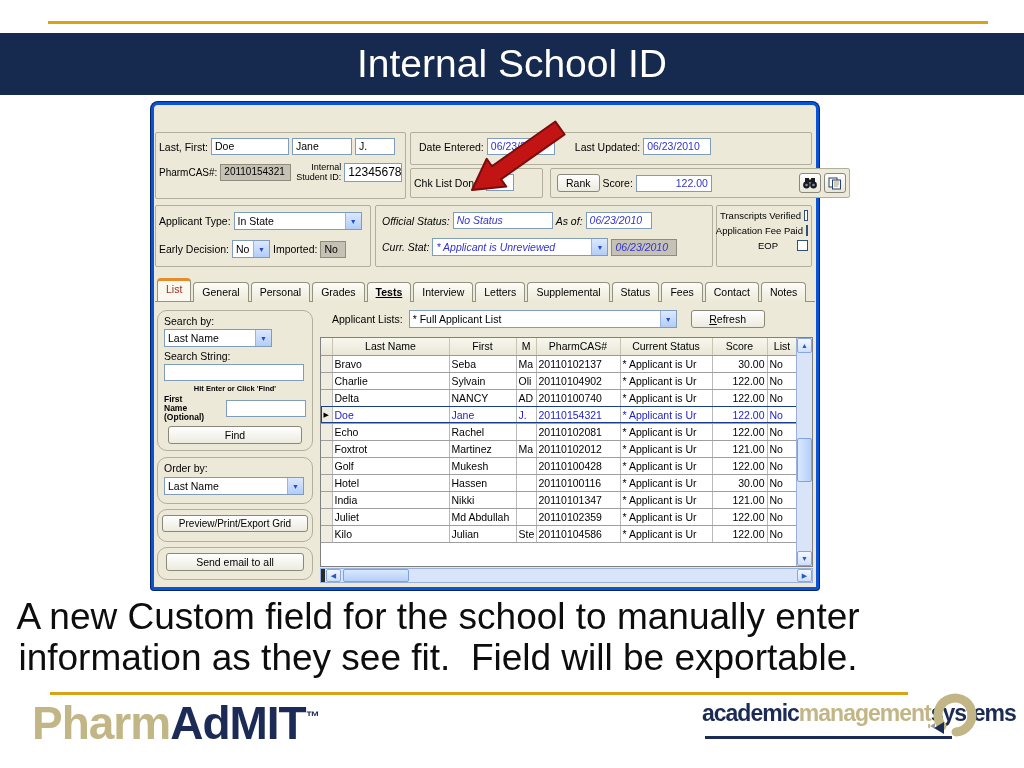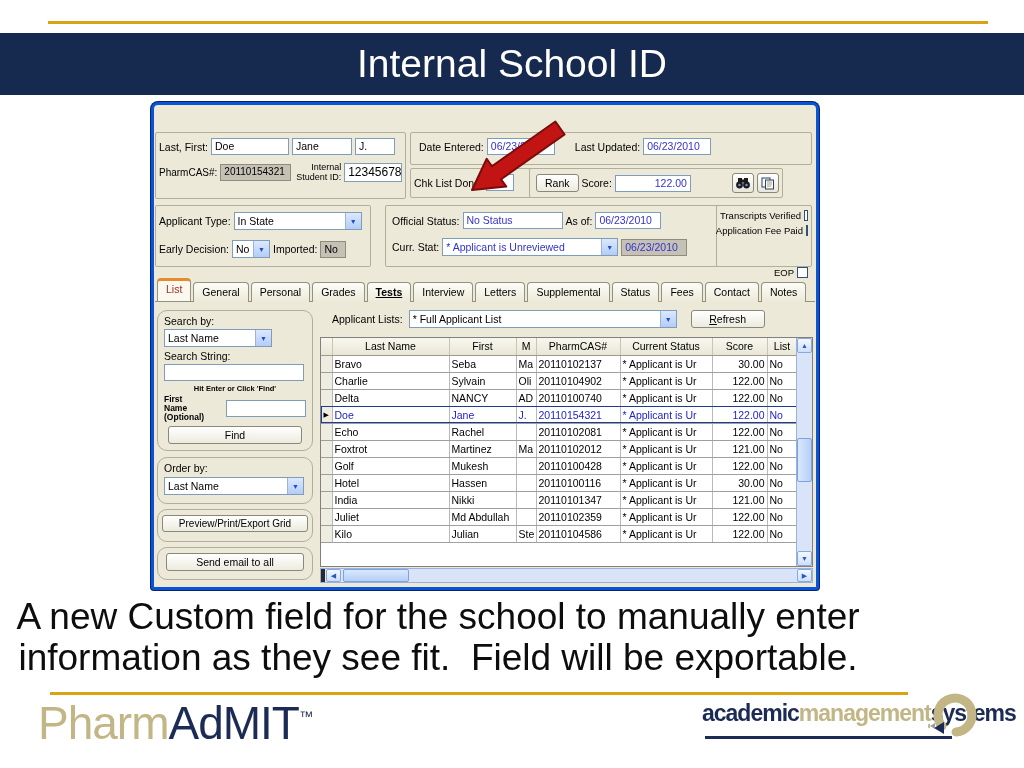--- a/index.html
+++ b/index.html
@@ -11,21 +11,21 @@
   
   .top-gold-line { left:48px; top:21px; width:940px; height:3px; background:#d8a416; }
   .title-banner { left:0; top:33px; width:1024px; height:62px; background:#16294f; display:flex; align-items:center; justify-content:center; }
   .title-banner .t { color:#fff; font-size:39px; font-weight:400; }
 
   .caption { left:0; top:596px; width:876px; text-align:center; color:#0d0d0d; font-size:37px; line-height:41px; }
   .caption div { white-space:pre-wrap; }
 
   .bottom-gold-line { left:50px; top:692px; width:858px; height:3px; background:#d8a416; }
 
-  .brand { left:38px; top:696px; font-size:46px; font-weight:normal; letter-spacing:-1px; }
+  .brand { left:32px; top:696px; font-size:46px; font-weight:bold; letter-spacing:-1px; }
   .brand .p1 { color:#c2b586; }
   .brand .p2 { color:#1c2b55; }
   .brand sup { font-size:14px; color:#1c2b55; vertical-align:18px; }
 
   .ams { left:702px; top:700px; font-size:23px; font-weight:bold; letter-spacing:-1px; white-space:nowrap; }
   .ams .n { color:#1c2b55; } .ams .t { color:#c2b586; }
   .ams-line { left:705px; top:736px; width:247px; height:3px; background:#1c2b55; }
   .ams-swoosh { left:928px; top:688px; }
 
   
@@ -128,21 +128,21 @@
       </div>
     </div>
 
     <div class="grp" style="left:256px;top:39px;width:133px;height:30px;">
       <div class="row" style="padding-top:5px;">
         <span class="lbl">Chk List Done:</span>
         <span class="fld blue" style="width:28px;">No</span>
       </div>
     </div>
 
-    <div class="grp" style="left:375px;top:39px;width:254px;height:30px;">
+    <div class="grp" style="left:396px;top:39px;width:300px;height:30px;">
       <div class="row" style="padding-top:4px;padding-left:6px;">
         <span class="btn">Rank</span>
         <span class="lbl">Score:</span>
         <span class="fld blue right" style="width:76px;">122.00</span>
         <span style="flex:1;"></span>
         <span class="icon-btn">
           <svg width="16" height="12" viewBox="0 0 16 12">
               <rect x="3" y="1" width="4" height="4" fill="#1a1a1a"></rect>
               <rect x="9" y="1" width="4" height="4" fill="#1a1a1a"></rect>
               <rect x="6.5" y="2.5" width="3" height="3" fill="#1a1a1a"></rect>
@@ -174,21 +174,21 @@
         <span class="lbl">Early Decision:</span>
         <span class="dd" style="width:38px;">
             <span class="val">No</span>
             <span class="arrow">▼</span>
           </span>
         <span class="lbl">Imported:</span>
         <span class="fld gray" style="width:26px;">No</span>
       </div>
     </div>
 
-    <div class="grp" style="left:231px;top:76px;width:338px;height:62px;">
+    <div class="grp" style="left:221px;top:76px;width:338px;height:62px;font-style:italic;">
       <div class="row" style="padding-top:6px;padding-left:6px;">
         <span class="lbl">Official Status:</span>
         <span class="fld blue" style="width:100px;">No Status</span>
         <span class="lbl">As of:</span>
         <span class="fld blue" style="width:66px;">06/23/2010</span>
       </div>
       <div class="row" style="margin-top:5px;padding-left:6px;">
         <span class="lbl">Curr. Stat:</span>
         <span class="dd" style="width:176px;">
             <span class="val" style="color:#3333cc;">* Applicant is Unreviewed</span>
@@ -200,21 +200,21 @@
 
     <div class="grp" style="left:562px;top:76px;width:96px;height:62px;font-size:9.5px;">
       <div class="row" style="justify-content:flex-end;gap:3px;padding-top:4px;">
         <span class="lbl" style="font-size:9.5px;">Transcripts Verified</span>
           <span class="cb"></span>
       </div>
       <div class="row" style="justify-content:flex-end;gap:3px;">
         <span class="lbl" style="font-size:9.5px;">Application Fee Paid</span>
           <span class="cb"></span>
       </div>
-      <div class="row" style="justify-content:flex-end;gap:3px;margin-top:27px;">
+      <div class="row" style="justify-content:flex-end;gap:19px;">
         <span class="lbl" style="font-size:9.5px;">EOP</span>
           <span class="cb"></span>
       </div>
     </div>
 
     <div class="tabs">
       <span class="tab active">List</span>
       <span class="tab">General</span>
       <span class="tab">Personal</span>
       <span class="tab">Grades</span>

